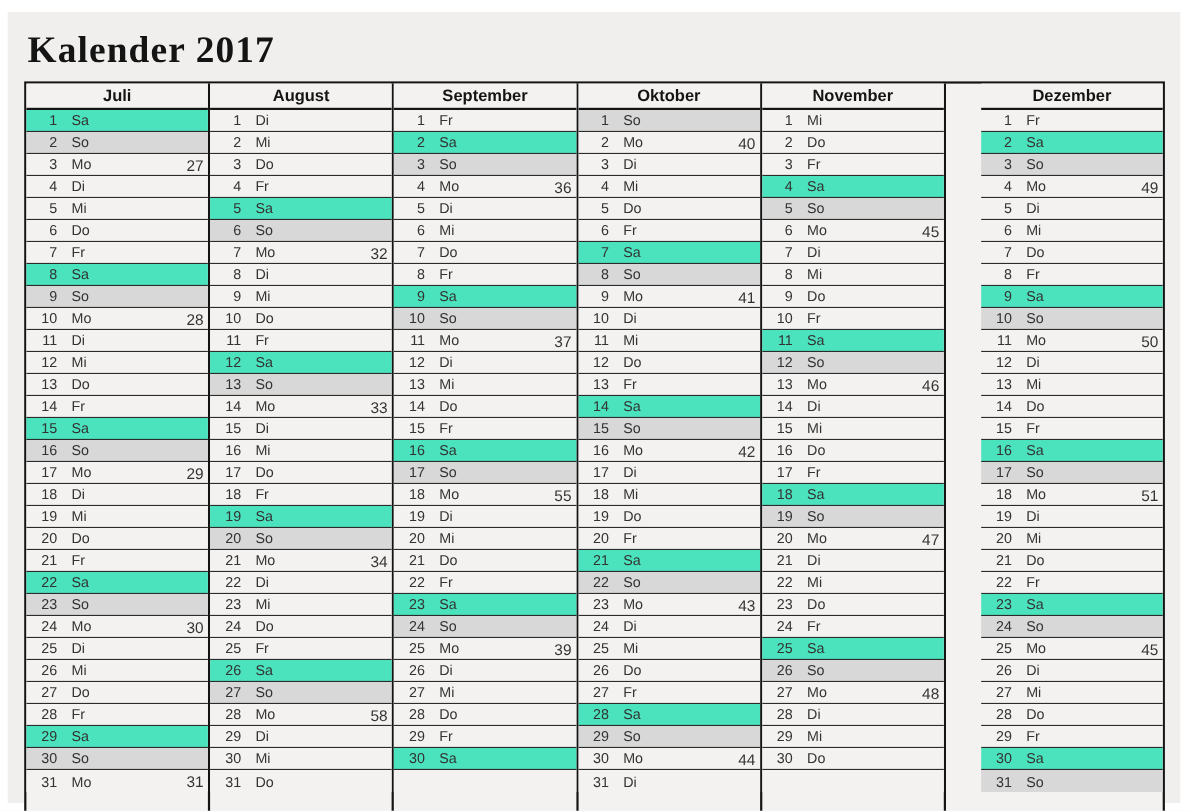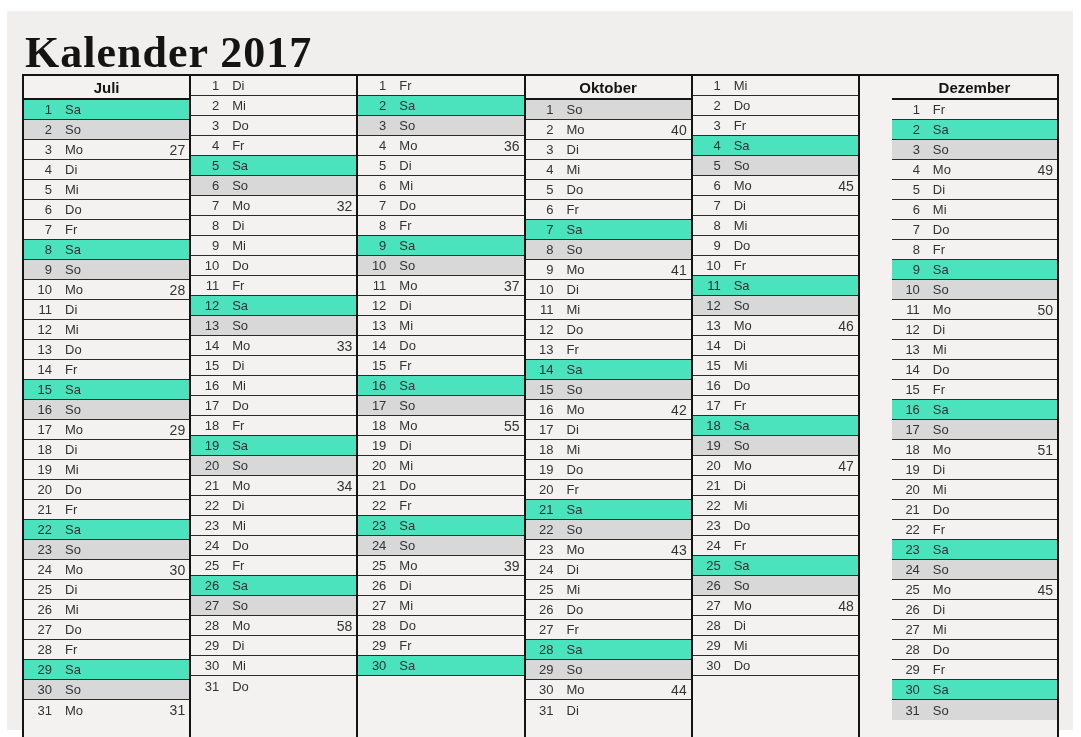--- a/index.html
+++ b/index.html
@@ -13,21 +13,21 @@
   .page {
     position:absolute;
     left:7px; top:11px;
     width:1066px; height:719px;
     background:#f0efed;
   }
   .title {
     position:absolute;
     left:18px; top:16px;
     font-family: cursive;
-    font-size:44px;
+    font-size:34px;
     font-weight:600;
     letter-spacing:1px;
     color:#141414;
     white-space:nowrap;
   }
   .calendar {
     position:absolute;
     left:15px; top:63px;
     width:1037px; height:711px;
     box-sizing:border-box;
@@ -216,20 +216,21 @@
           <span class="day-num">30</span>
           <span class="wd">So</span>
         </div>
         <div class="day-row">
           <span class="day-num">31</span>
           <span class="wd">Mo</span>
           <span class="wk">31</span>
         </div>
       </div>
       <div class="month">
+        <div class="month-header">August</div>
         <div class="day-row">
           <span class="day-num">1</span>
           <span class="wd">Di</span>
         </div>
         <div class="day-row">
           <span class="day-num">2</span>
           <span class="wd">Mi</span>
         </div>
         <div class="day-row">
           <span class="day-num">3</span>
@@ -346,20 +347,21 @@
         <div class="day-row">
           <span class="day-num">30</span>
           <span class="wd">Mi</span>
         </div>
         <div class="day-row">
           <span class="day-num">31</span>
           <span class="wd">Do</span>
         </div>
       </div>
       <div class="month">
+        <div class="month-header">September</div>
         <div class="day-row">
           <span class="day-num">1</span>
           <span class="wd">Fr</span>
         </div>
         <div class="day-row sat">
           <span class="day-num">2</span>
           <span class="wd">Sa</span>
         </div>
         <div class="day-row sun">
           <span class="day-num">3</span>
@@ -605,20 +607,21 @@
           <span class="day-num">30</span>
           <span class="wd">Mo</span>
           <span class="wk">44</span>
         </div>
         <div class="day-row">
           <span class="day-num">31</span>
           <span class="wd">Di</span>
         </div>
       </div>
       <div class="month">
+        <div class="month-header">November</div>
         <div class="day-row">
           <span class="day-num">1</span>
           <span class="wd">Mi</span>
         </div>
         <div class="day-row">
           <span class="day-num">2</span>
           <span class="wd">Do</span>
         </div>
         <div class="day-row">
           <span class="day-num">3</span>

